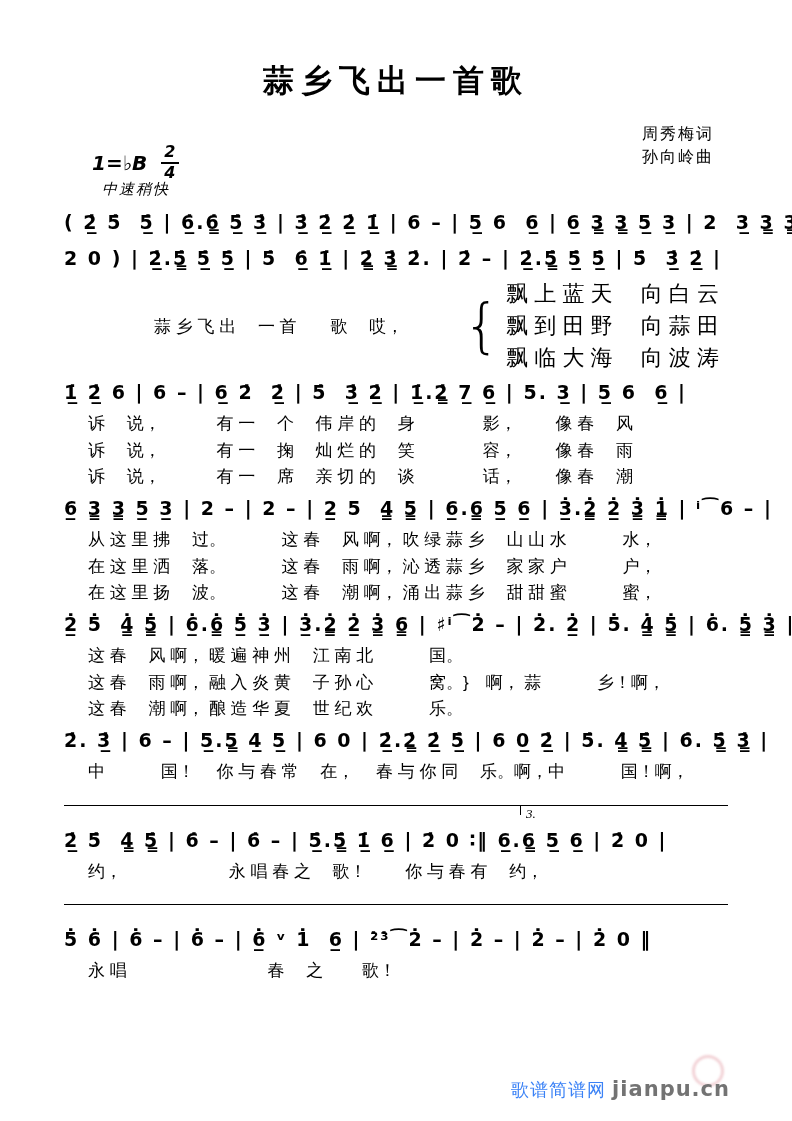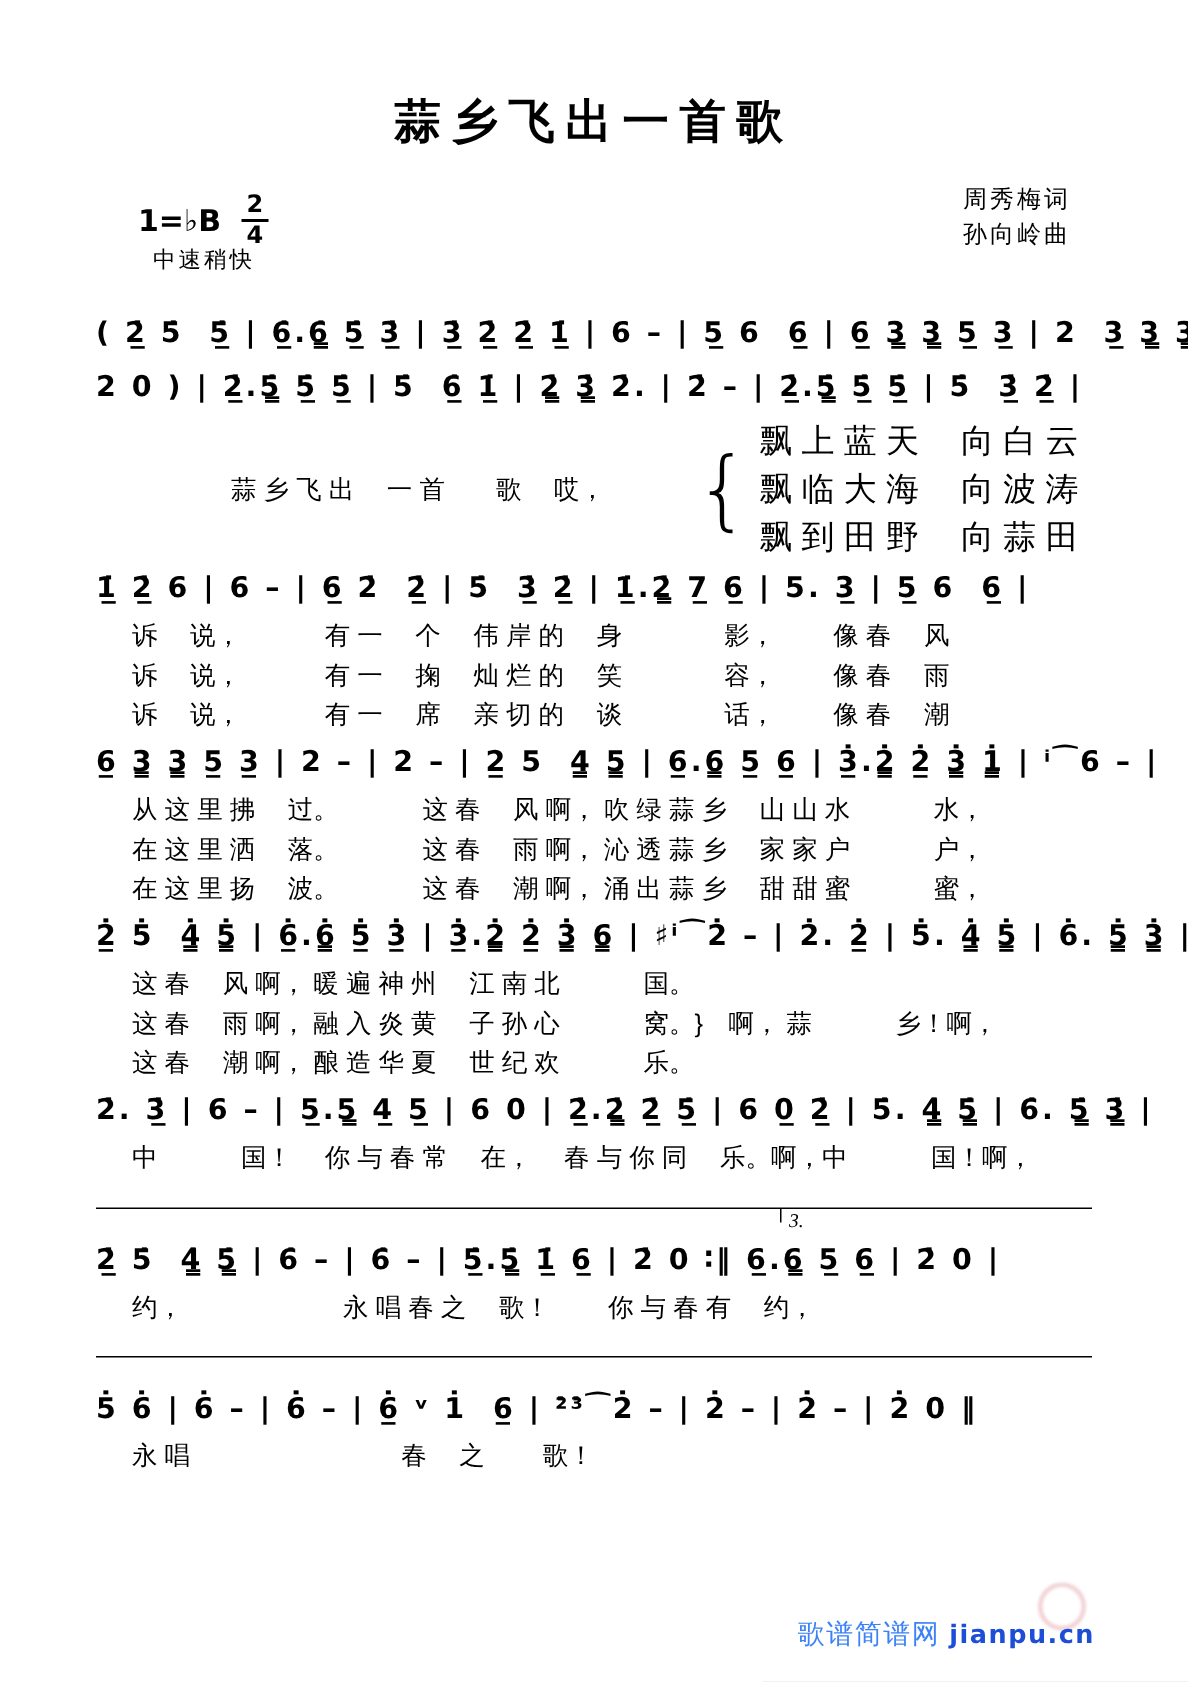--- a/index.html
+++ b/index.html
@@ -6,21 +6,21 @@
   .page {
     position:relative; width:792px; height:1121px; margin:0 auto;
     background:#ffffff; overflow:hidden; color:#000;
     font-family:"Liberation Sans", sans-serif;
   }
   .title {
     text-align:center; padding-top:60px;
     font-size:31px; font-weight:bold; letter-spacing:7px;
   }
   .meta { position:relative; margin:26px 78px 0 92px; height:62px; }
-  .keyblock { position:absolute; left:0; top:0; font-weight:bold; font-size:20px; font-family:"DejaVu Sans",sans-serif; }
+  .keyblock { position:absolute; left:0; top:16px; font-weight:bold; font-size:20px; font-family:"DejaVu Sans",sans-serif;font-style:italic; }
   .keysig { display:inline-block; vertical-align:middle; }
   .meter { display:inline-block; vertical-align:middle; margin-left:14px; text-align:center; font-size:16px; line-height:1.05; }
   .meter .num { border-bottom:2px solid #000; padding:0 3px 1px; }
   .meter .den { padding-top:1px; }
   .tempo { position:absolute; left:10px; top:36px; font-size:15px; font-weight:normal; font-family:"Liberation Sans",sans-serif; letter-spacing:2px; }
   .credits { position:absolute; right:0; top:-6px; text-align:right; font-size:16px; line-height:1.45; letter-spacing:2px; }
   .score { margin:14px 64px 0; }
   .notes {
     font-family:"DejaVu Sans", sans-serif; font-weight:700;
     font-size:19px; letter-spacing:2px; white-space:pre; line-height:1.9;
@@ -48,21 +48,21 @@
     position:absolute; right:2px; top:-8px; width:230px; height:34px;
     color:#f2d2d6; font-size:15px; letter-spacing:1px; overflow:hidden;
     text-align:right; filter:blur(1px); white-space:nowrap;
   }
   .wm .ring {
     display:inline-block; width:26px; height:26px; border:3px solid #f2d2d6;
     border-radius:50%; vertical-align:middle; margin-right:4px;
   }
   .sitetext { position:relative; margin-top:14px; font-size:18px; letter-spacing:1px; }
   .sitename { color:#3b82f6; }
-  .siteurl { color:#1d4ed8; font-weight:bold; font-family:"DejaVu Sans",sans-serif; font-size:17px; }
+  .siteurl { color:#737373; font-weight:bold; font-family:"DejaVu Sans",sans-serif; font-size:21px; }
 </style>
 </head>
 <body>
 
 <div class="page">
 
   <div class="title">蒜乡飞出一首歌</div>
 
   <div class="meta">
     <div class="keyblock">
@@ -79,21 +79,21 @@
 
     <div class="sys sys-first">
       <div class="notes">( 2̲̇ 5̇  5̲̇ | 6̲̇.6̳̇ 5̲̇ 3̲̇ | 3̲̇ 2̲̇ 2̲̇ 1̲̇ | 6 – | 5̲ 6  6̲ | 6̲ 3̳ 3̳ 5̲ 3̲ | 2  3̲ 3̳ 3̳ |</div>
     </div>
 
     <div class="sys">
       <div class="notes">2 0 ) | 2̲̇.5̳̇ 5̲̇ 5̲̇ | 5̇  6̲̇ 1̲̇ | 2̳̇ 3̳̇ 2̇. | 2̇ – | 2̲̇.5̳̇ 5̲̇ 5̲̇ | 5̇  3̲̇ 2̲̇ |</div>
       <div class="lyr-split">
         <span class="left">蒜 乡 飞 出　 一 首　　歌　 哎，</span>
         <span class="brace">{</span>
-        <span class="stack"><div>飘 上 蓝 天　 向 白 云</div><div>飘 临 大 海　 向 波 涛</div><div>飘 到 田 野　 向 蒜 田</div></span>
+        <span class="stack"><div>飘 上 蓝 天　 向 白 云</div><div>飘 到 田 野　 向 蒜 田</div><div>飘 临 大 海　 向 波 涛</div></span>
       </div>
     </div>
 
     <div class="sys">
       <div class="notes">1̲̇ 2̲̇ 6 | 6 – | 6̲ 2̇  2̲̇ | 5̇  3̲̇ 2̲̇ | 1̲̇.2̳̇ 7̲ 6̲ | 5. 3̲ | 5̲ 6  6̲ |</div>
       <div class="lyr">诉　 说，　　　 有 一　 个　 伟 岸 的　 身　　　　影，　　 像 春　 风</div>
       <div class="lyr">诉　 说，　　　 有 一　 掬　 灿 烂 的　 笑　　　　容，　　 像 春　 雨</div>
       <div class="lyr">诉　 说，　　　 有 一　 席　 亲 切 的　 谈　　　　话，　　 像 春　 潮</div>
     </div>
 

